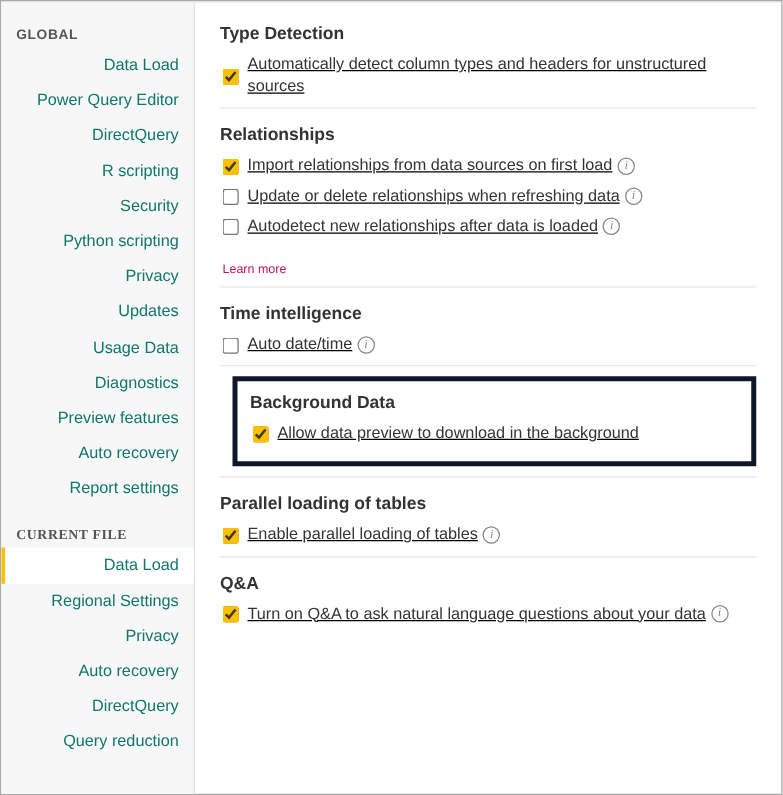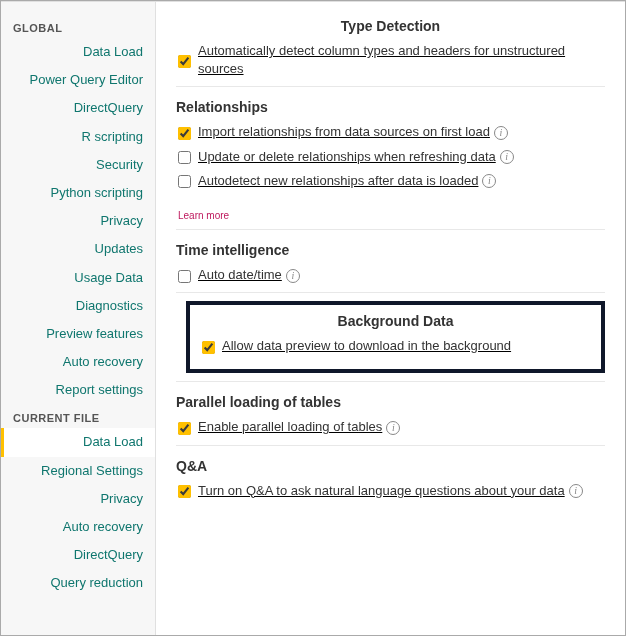--- a/index.html
+++ b/index.html
@@ -82,21 +82,21 @@
       padding: 16px 20px;
       overflow-y: auto;
     }
     .section-title {
       font-size: 14px;
       font-weight: 600;
       color: #333;
       margin-bottom: 8px;
       margin-top: 12px;
     }
-    .section-title:first-child { margin-top: 0; text-align: center; }
+    .section-title:first-child { margin-top: 0; }
     .checkbox-row {
       display: flex;
       align-items: center;
       margin-bottom: 6px;
       padding-left: 2px;
       text-decoration: underline;
     }
     .checkbox-row input[type="checkbox"] {
       margin-right: 7px;
       margin-top: 2px;
@@ -165,21 +165,21 @@
           <div class="sidebar-item">Security</div>
           <div class="sidebar-item">Python scripting</div>
           <div class="sidebar-item">Privacy</div>
           <div class="sidebar-item">Updates</div>
           <div class="sidebar-item">Usage Data</div>
           <div class="sidebar-item">Diagnostics</div>
           <div class="sidebar-item">Preview features</div>
           <div class="sidebar-item">Auto recovery</div>
           <div class="sidebar-item">Report settings</div>
         </div>
-      <div class="sidebar-section-label" style="">CURRENT FILE</div>
+      <div class="sidebar-section-label" style="margin-top:10px;font-family:Liberation Serif, serif;">CURRENT FILE</div>
       <div id="current-file-items">
           <div class="sidebar-item active">Data Load</div>
           <div class="sidebar-item">Regional Settings</div>
           <div class="sidebar-item">Privacy</div>
           <div class="sidebar-item">Auto recovery</div>
           <div class="sidebar-item">DirectQuery</div>
           <div class="sidebar-item">Query reduction</div>
         </div>
     </div>
 

